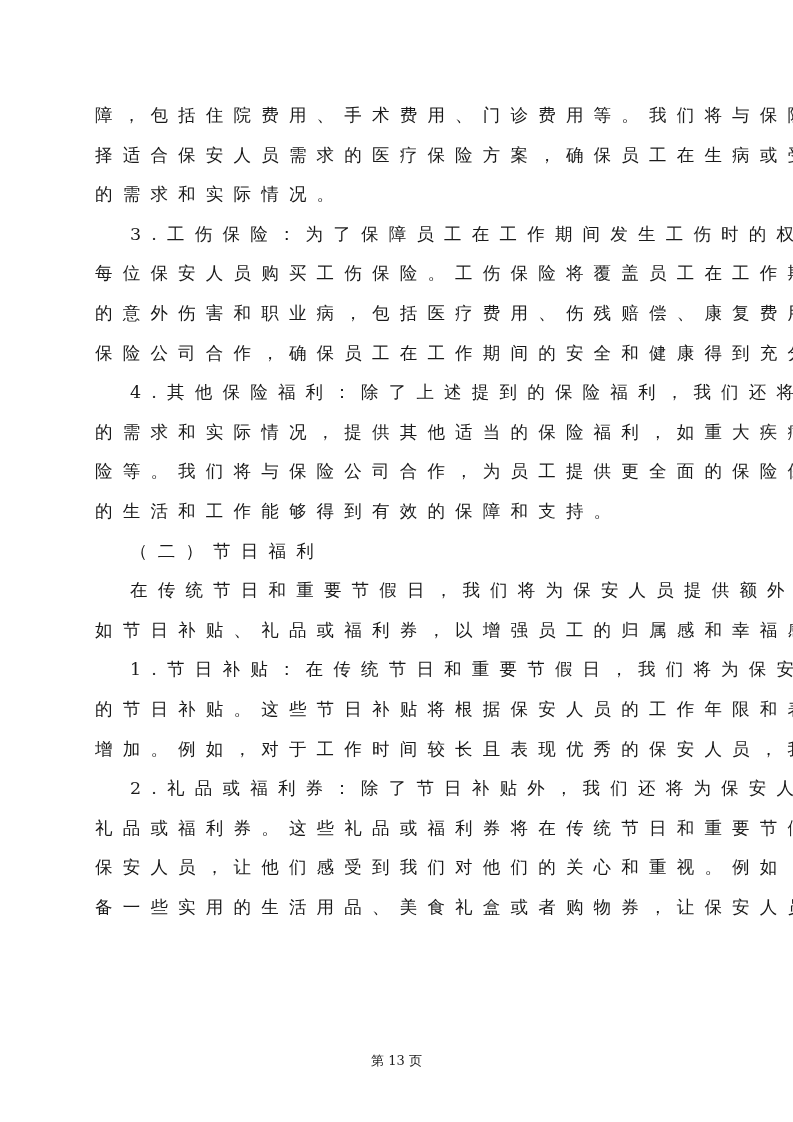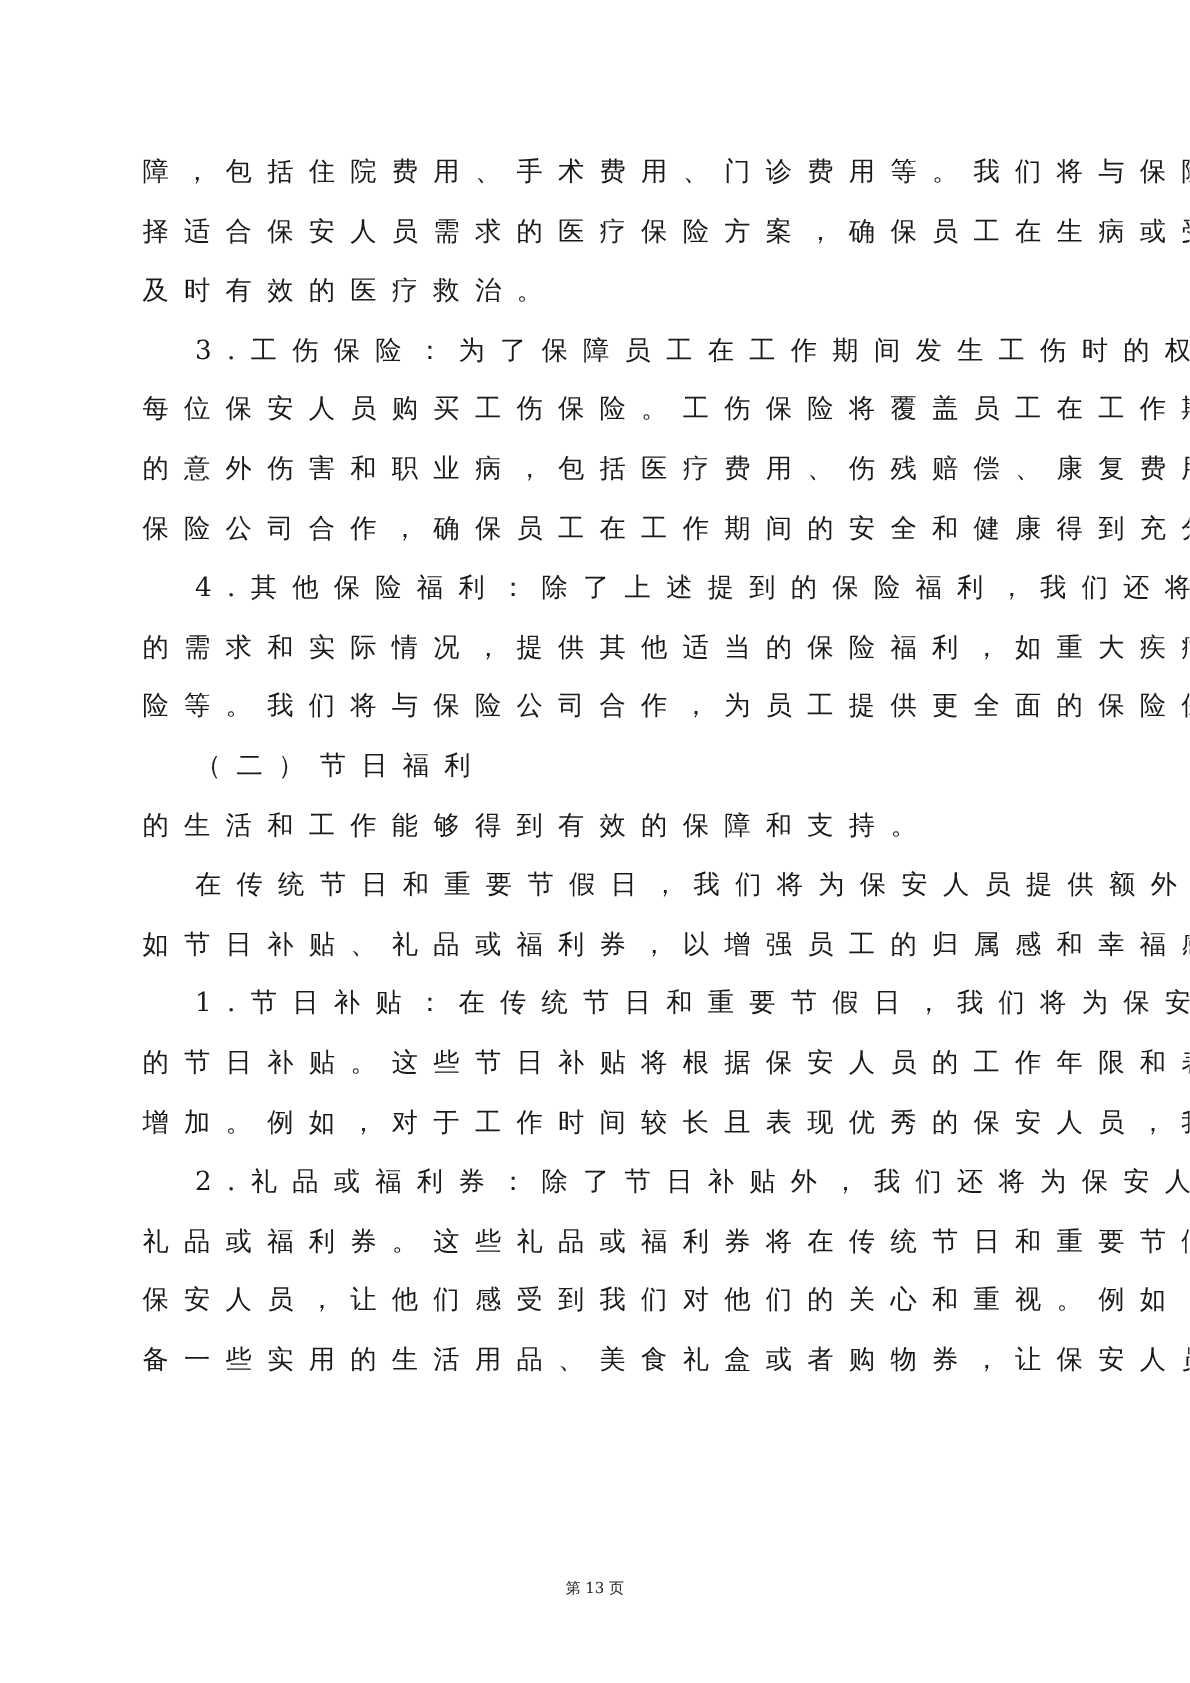--- a/index.html
+++ b/index.html
@@ -4,39 +4,39 @@
 <style>
   html, body { margin: 0; padding: 0; background: #ffffff; }
   body { width: 793px; height: 1122px; position: relative; overflow: hidden;
          font-family: "DejaVu Serif", "Liberation Serif", serif; color: #1a1a1a; }
   .page { position: absolute; left: 0; top: 0; width: 793px; height: 1122px; background: #fff; }
   .body-text { position: absolute; left: 95px; top: 96px; width: 612px; }
   .line { display: block; height: 39.6px; line-height: 39.6px; font-size: 17.5px;
           letter-spacing: 10.2px; white-space: nowrap; overflow: visible; }
   .indent { padding-left: 35px; }
   .footer { position: absolute; left: 0; width: 793px; top: 1052px; text-align: center;
-            font-size: 10px; font-family: "DejaVu Serif", "Liberation Serif", serif; color: #222; }
+            font-size: 13px; font-family: "DejaVu Serif", "Liberation Serif", serif; color: #222; }
 </style>
 </head>
 <body>
 
 <div class="page">
   <div class="body-text">
     <span class="line">障，包括住院费用、手术费用、门诊费用等。我们将与保险公司合作，选</span>
     <span class="line">择适合保安人员需求的医疗保险方案，确保员工在生病或受伤时能够得到</span>
-    <span class="line">及时有效的医疗救治。</span>
+    <span class="line">的需求和实际情况。</span>
     <span class="line indent">3.工伤保险：为了保障员工在工作期间发生工伤时的权益，我们将为</span>
     <span class="line">每位保安人员购买工伤保险。工伤保险将覆盖员工在工作期间因工作引发</span>
     <span class="line">的意外伤害和职业病，包括医疗费用、伤残赔偿、康复费用等。我们将与</span>
     <span class="line">保险公司合作，确保员工在工作期间的安全和健康得到充分的保障。</span>
     <span class="line indent">4.其他保险福利：除了上述提到的保险福利，我们还将根据保安人员</span>
     <span class="line">的需求和实际情况，提供其他适当的保险福利，如重大疾病保险、养老保</span>
     <span class="line">险等。我们将与保险公司合作，为员工提供更全面的保险保障，确保员工</span>
+    <span class="line">的生活和工作能够得到有效的保障和支持。</span>
     <span class="line indent">（二）节日福利</span>
-    <span class="line">的生活和工作能够得到有效的保障和支持。</span>
     <span class="line indent">在传统节日和重要节假日，我们将为保安人员提供额外的节日福利，</span>
     <span class="line">如节日补贴、礼品或福利券，以增强员工的归属感和幸福感。</span>
     <span class="line indent">1.节日补贴：在传统节日和重要节假日，我们将为保安人员提供额外</span>
     <span class="line">的节日补贴。这些节日补贴将根据保安人员的工作年限和表现进行适当的</span>
     <span class="line">增加。例如，对于工作时间较长且表现优秀的保安人员，我们将提供更高</span>
     <span class="line indent">2.礼品或福利券：除了节日补贴外，我们还将为保安人员准备特别的</span>
     <span class="line">礼品或福利券。这些礼品或福利券将在传统节日和重要节假日期间发放给</span>
     <span class="line">保安人员，让他们感受到我们对他们的关心和重视。例如，我们可能会准</span>
     <span class="line">备一些实用的生活用品、美食礼盒或者购物券，让保安人员在节日中能够</span>
   </div>

